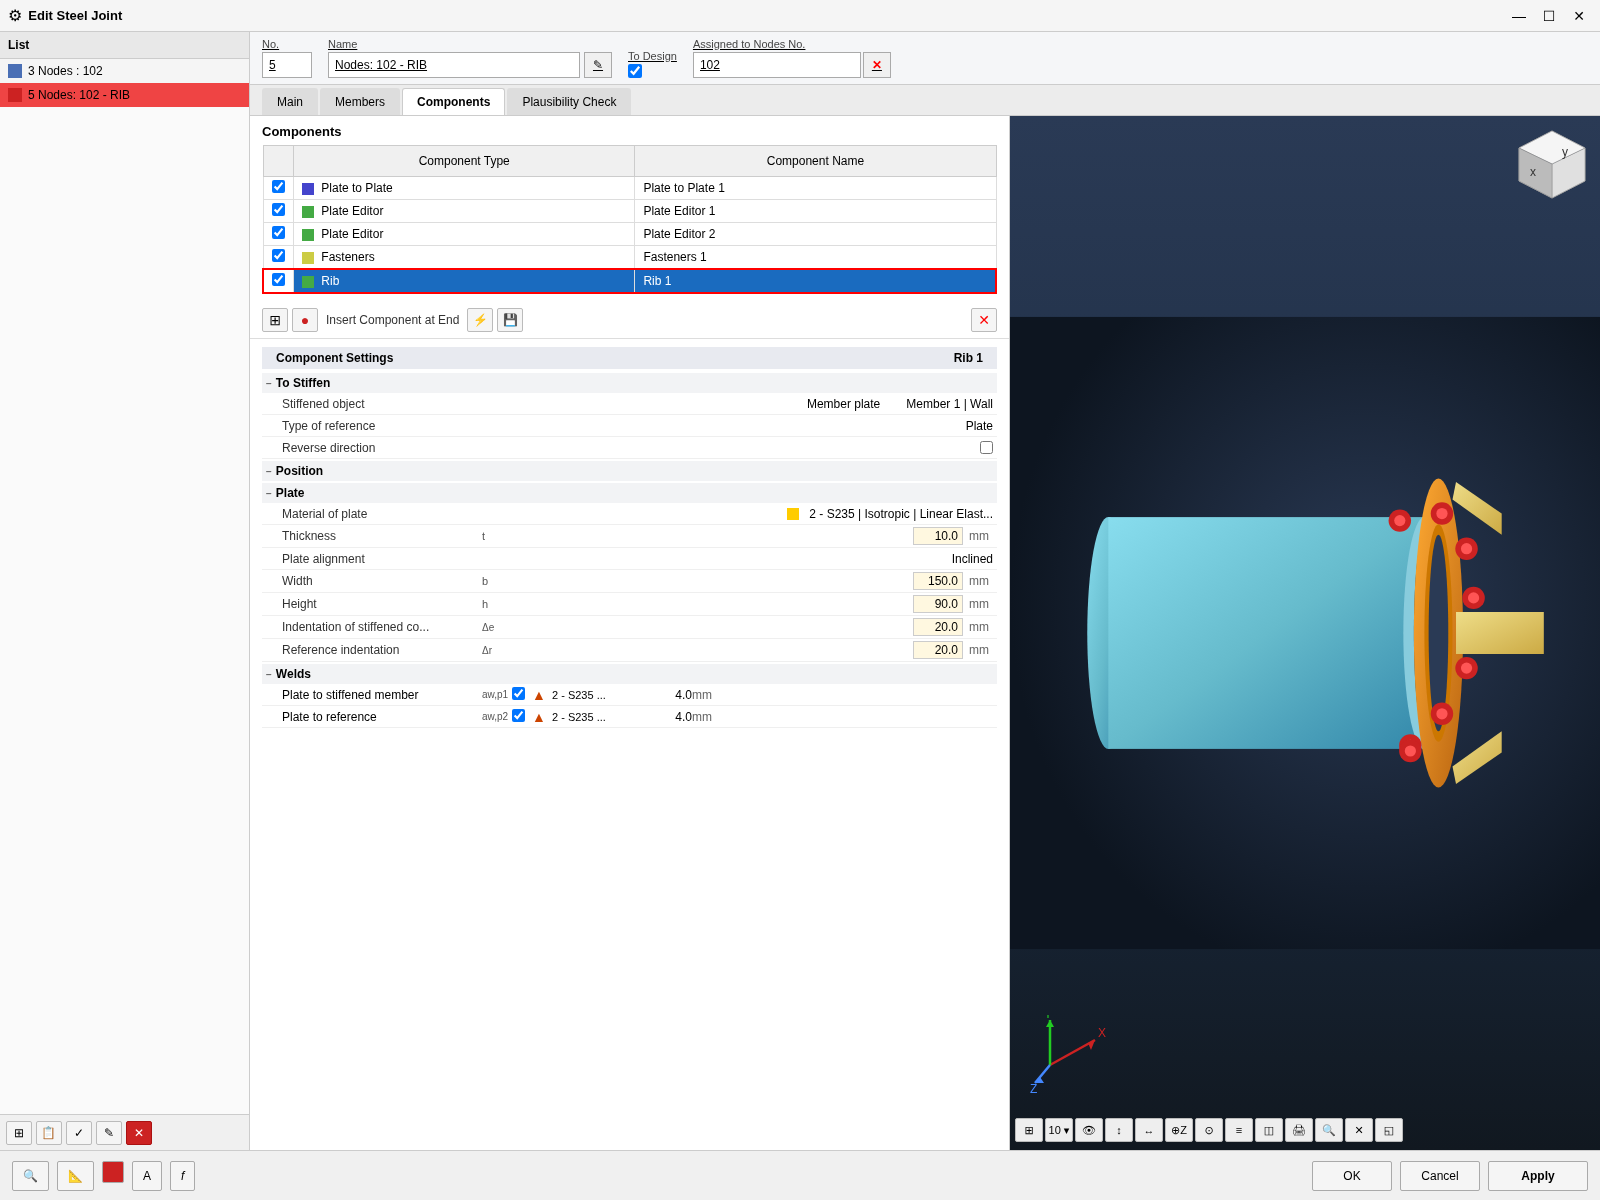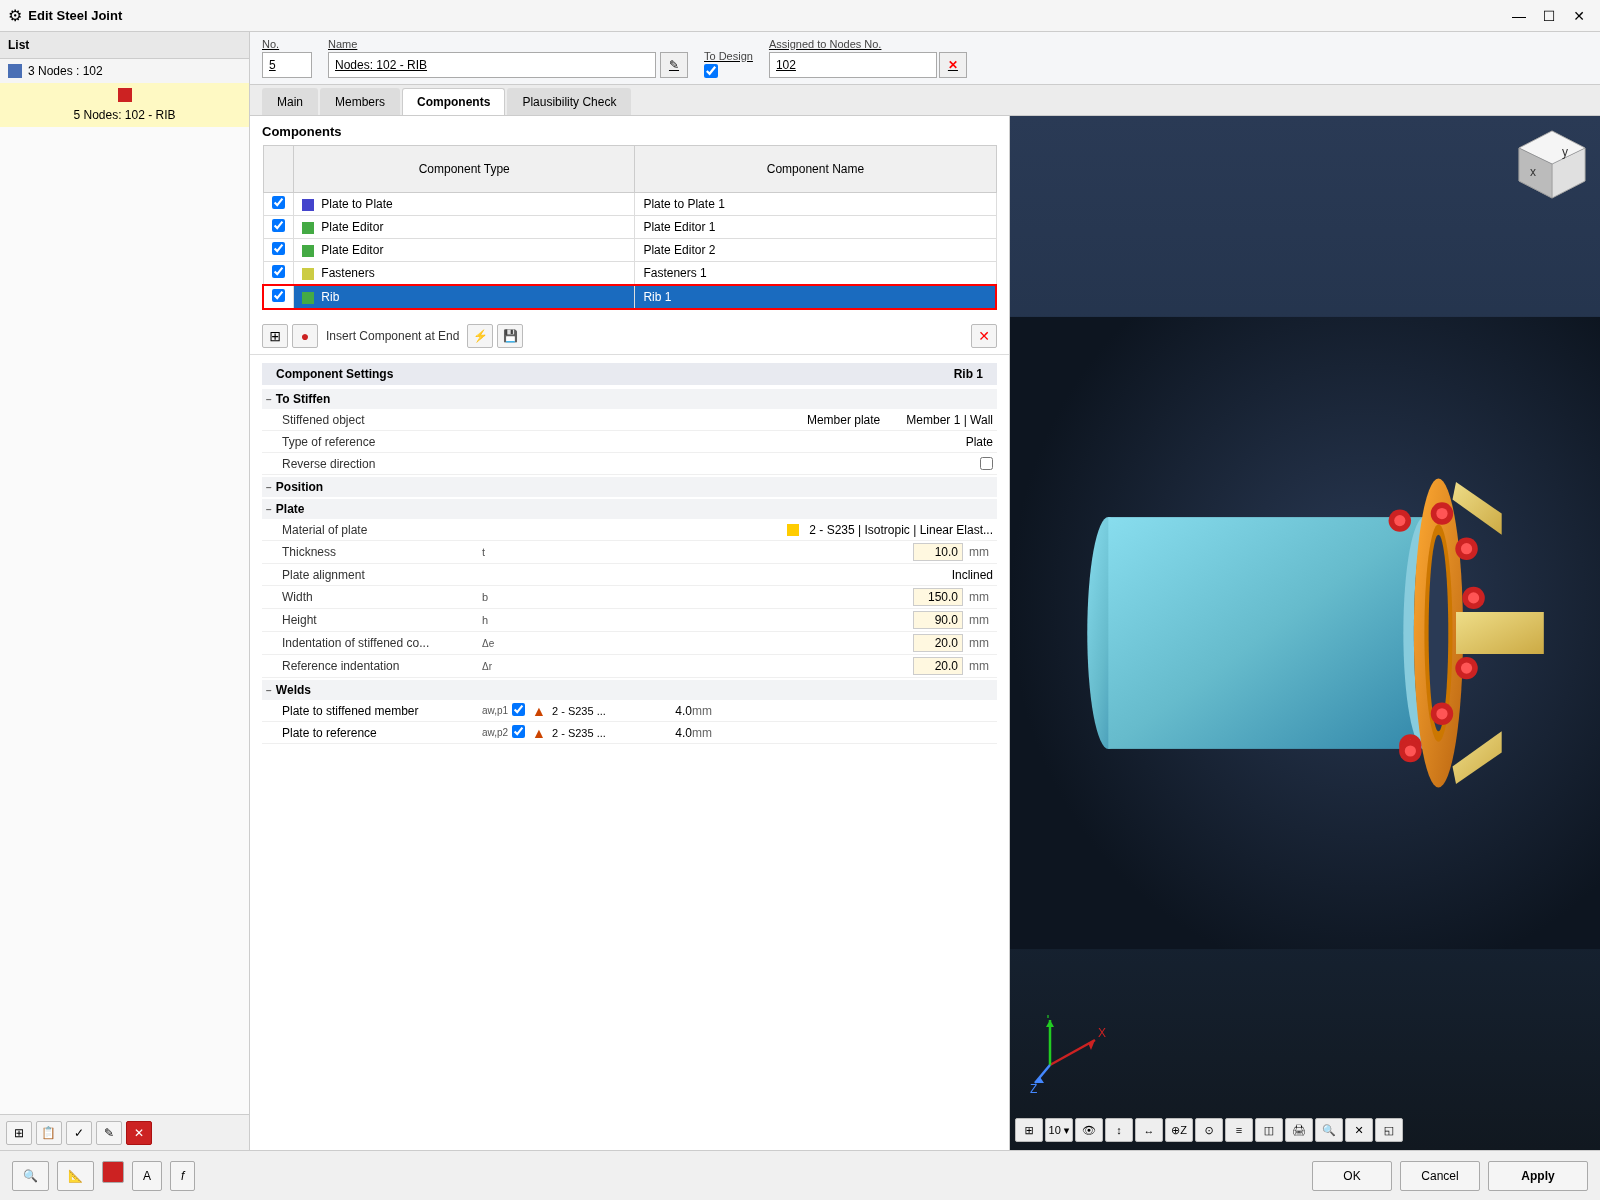--- a/index.html
+++ b/index.html
@@ -19,21 +19,21 @@
     
     .main-layout { display: flex; height: calc(1200px - 32px - 50px); }
 
     
     .left-panel {
       width: 250px; background: #fafafa; border-right: 1px solid #ccc;
       display: flex; flex-direction: column;
     }
     .list-header { padding: 6px 8px; font-weight: 600; background: #e8e8e8; border-bottom: 1px solid #ccc; }
     .list-item { display: flex; align-items: center; padding: 5px 8px; cursor: pointer; gap: 6px; }
-    .list-item.selected { background: #fef9c3; flex-direction: column; }
+    .list-item.selected { background: #ef4444; }
     .list-color-box { width: 14px; height: 14px; flex-shrink: 0; }
 
     
     .left-toolbar {
       display: flex; align-items: center; padding: 4px 6px; gap: 4px;
       border-top: 1px solid #ccc; background: #f0f0f0; height: 36px;
     }
     .tb-btn {
       width: 26px; height: 24px; border: 1px solid #bbb; background: #f5f5f5;
       cursor: pointer; display: flex; align-items: center; justify-content: center;
@@ -48,21 +48,21 @@
     .top-form {
       background: #f5f6f8; border-bottom: 1px solid #ccc;
       padding: 6px 12px; display: flex; align-items: flex-end; gap: 16px;
     }
     .form-group { display: flex; flex-direction: column; gap: 2px; text-decoration: underline; }
     .form-label { font-size: 11px; color: #444; }
     .form-input {
       border: 1px solid #aaa; padding: 3px 6px; background: white;
       height: 26px; outline: none;
     }
-    .name-input { width: 328px; }
+    .name-input { width: 252px; }
     .no-input { width: 50px; }
     .nodes-input { width: 168px; }
     .icon-btn {
       width: 28px; height: 26px; border: 1px solid #aaa; background: #f0f0f0;
       cursor: pointer; display: flex; align-items: center; justify-content: center;
     }
     .checkbox-group { display: flex; align-items: center; gap: 4px; }
 
     
     .tabs { display: flex; border-bottom: 1px solid #ccc; background: #ececec; padding: 0 12px; }
@@ -77,21 +77,21 @@
     .content-area { display: flex; flex: 1; overflow: hidden; }
 
     
     .settings-panel { width: 760px; display: flex; flex-direction: column; overflow-y: auto; border-right: 1px solid #ccc; background: white; }
 
     
     .components-section { padding: 8px 12px; }
     .section-title { font-weight: 600; font-size: 13px; margin-bottom: 6px; }
 
     .comp-table { width: 100%; border-collapse: collapse; }
-    .comp-table th { background: #f0f0f0; border: 1px solid #ccc; padding: 16px 8px; text-align: center; font-weight: 500; }
+    .comp-table th { background: #f0f0f0; border: 1px solid #ccc; padding: 8px 8px; text-align: center; font-weight: 500; }
     .comp-table td { border: 1px solid #ddd; padding: 3px 8px; }
 
     .color-sq { width: 12px; height: 12px; display: inline-block; margin-right: 4px; vertical-align: middle; }
 
     
     .comp-toolbar { display: flex; align-items: center; padding: 6px 12px; gap: 4px; border-bottom: 1px solid #ddd; }
 
     
     .comp-settings { padding: 8px 12px; }
     .comp-settings-header { display: flex; justify-content: space-between; align-items: center; background: #e8eaf0; padding: 4px 14px; margin-bottom: 4px; font-weight: 600; font-size: 12px; }

